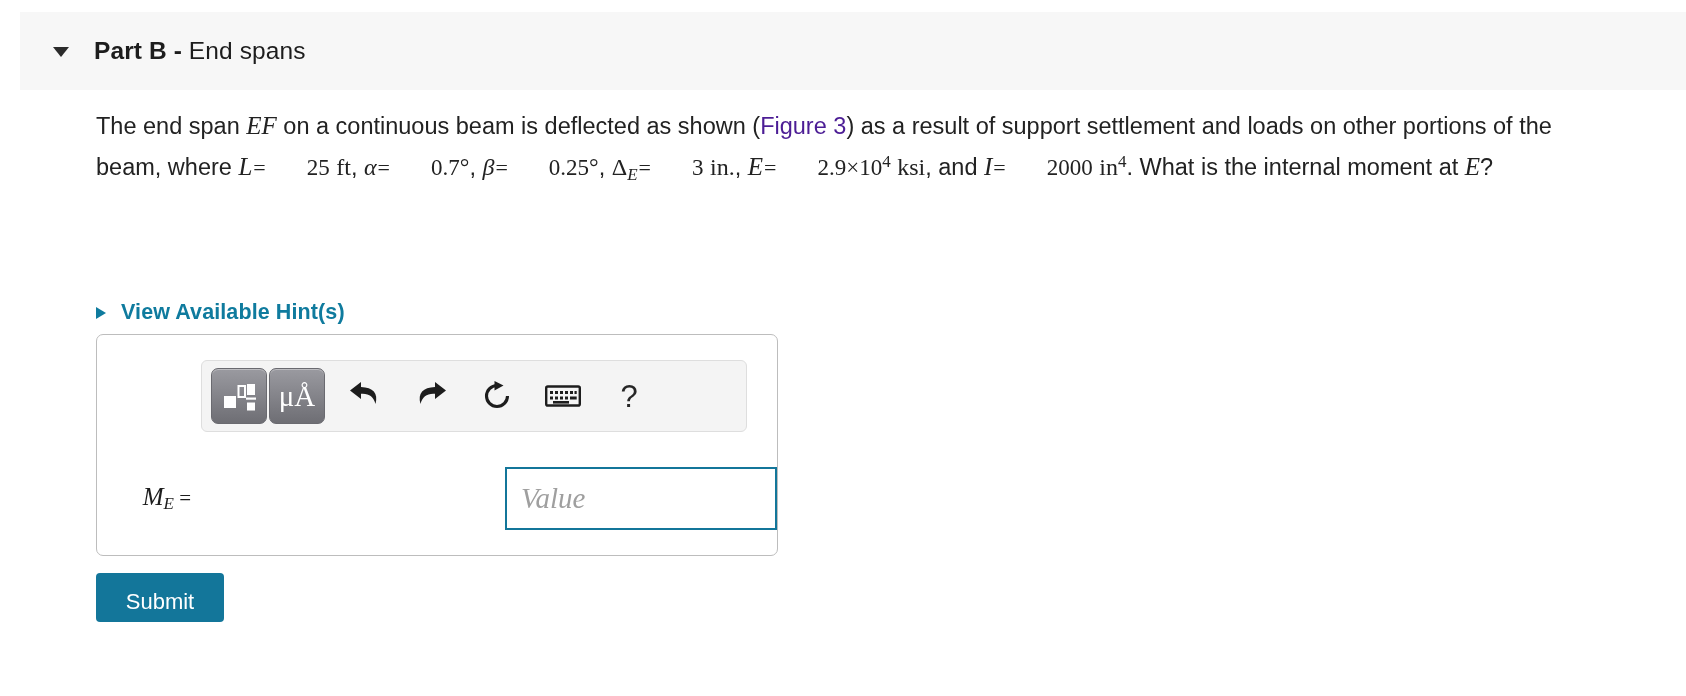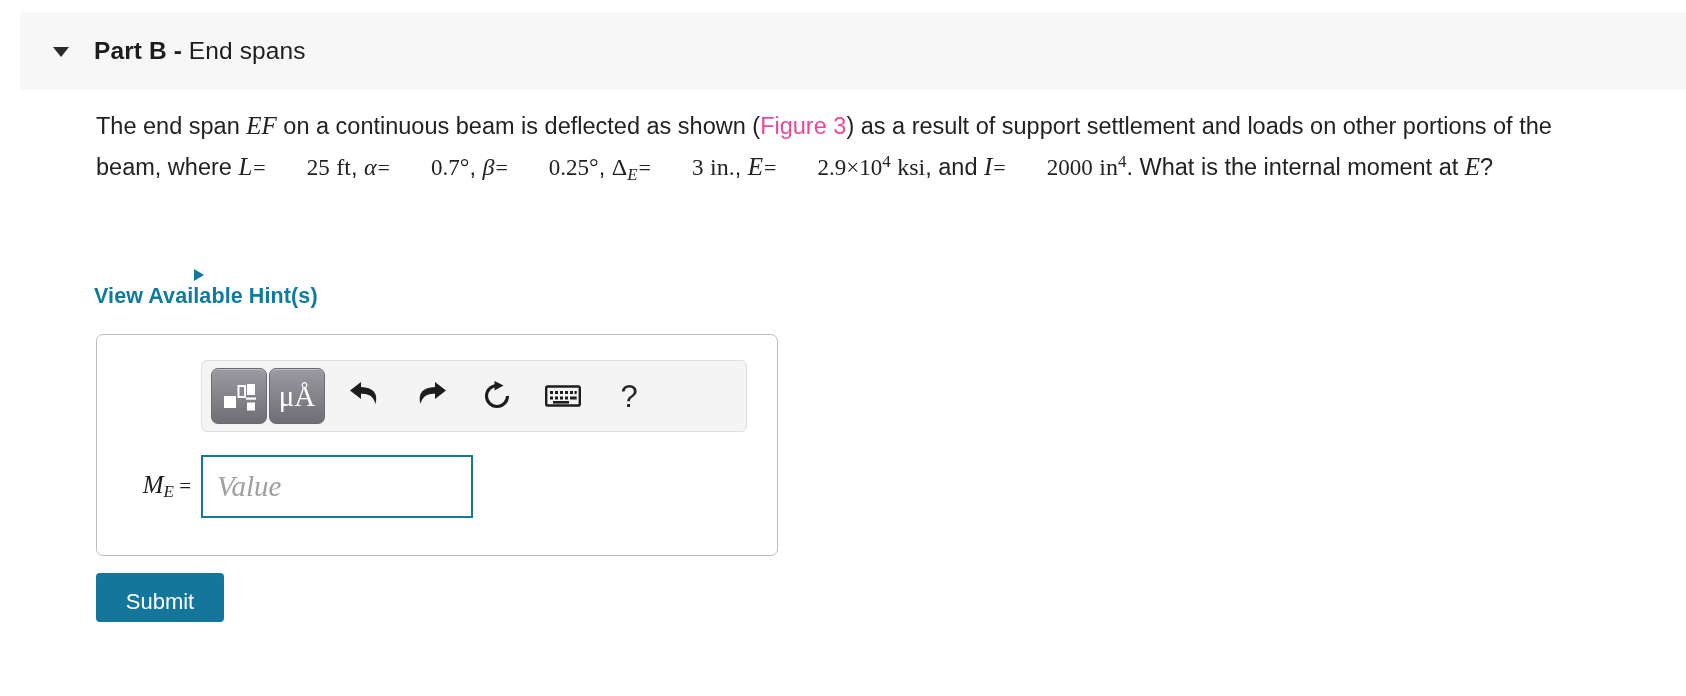--- a/index.html
+++ b/index.html
@@ -95,44 +95,43 @@
     font-style: italic;
     font-size: 24px;
   }
   .eqsign {
     font-family: "Liberation Serif", serif;
     font-style: normal;
     font-size: 22px;
     padding: 0 1px;
   }
   .figlink {
-    color: #ec4899;
+    color: #4c1d95;
     text-decoration: none;
     cursor: pointer;
   }
 
   .express-line {
     position: absolute;
     left: 96px;
     top: 228px;
     font-size: 22.5px;
     font-weight: bold;
     color: #1d1d1d;
     letter-spacing: -0.1px;
   }
 
   
   .hints-row {
     position: absolute;
     left: 94px;
-    top: 266px;
-    display: flex;
-    align-items: center;
-    cursor: pointer;
-    flex-direction: column;
+    top: 300px;
+    display: flex;
+    align-items: center;
+    cursor: pointer;
   }
   .hints-arrow {
     width: 14px;
     height: 18px;
     margin-right: 13px;
     display: flex;
     align-items: center;
   }
   .hints-label {
     font-size: 21.5px;
@@ -200,24 +199,25 @@
     color: #ffffff;
     font-family: "Liberation Serif", serif;
     font-size: 29px;
     line-height: 1;
     letter-spacing: 0px;
   }
 
   .answer-row {
     position: absolute;
     left: 0;
-    top: 120px;
+    top: 132px;
     width: 100%;
     display: flex;
     align-items: center;
+    justify-content: space-between;
   }
   .var-label {
     width: 104px;
     text-align: right;
     padding-right: 10px;
     box-sizing: border-box;
     font-family: "Liberation Serif", serif;
     font-style: italic;
     font-size: 25px;
     color: #1d1d1d;

